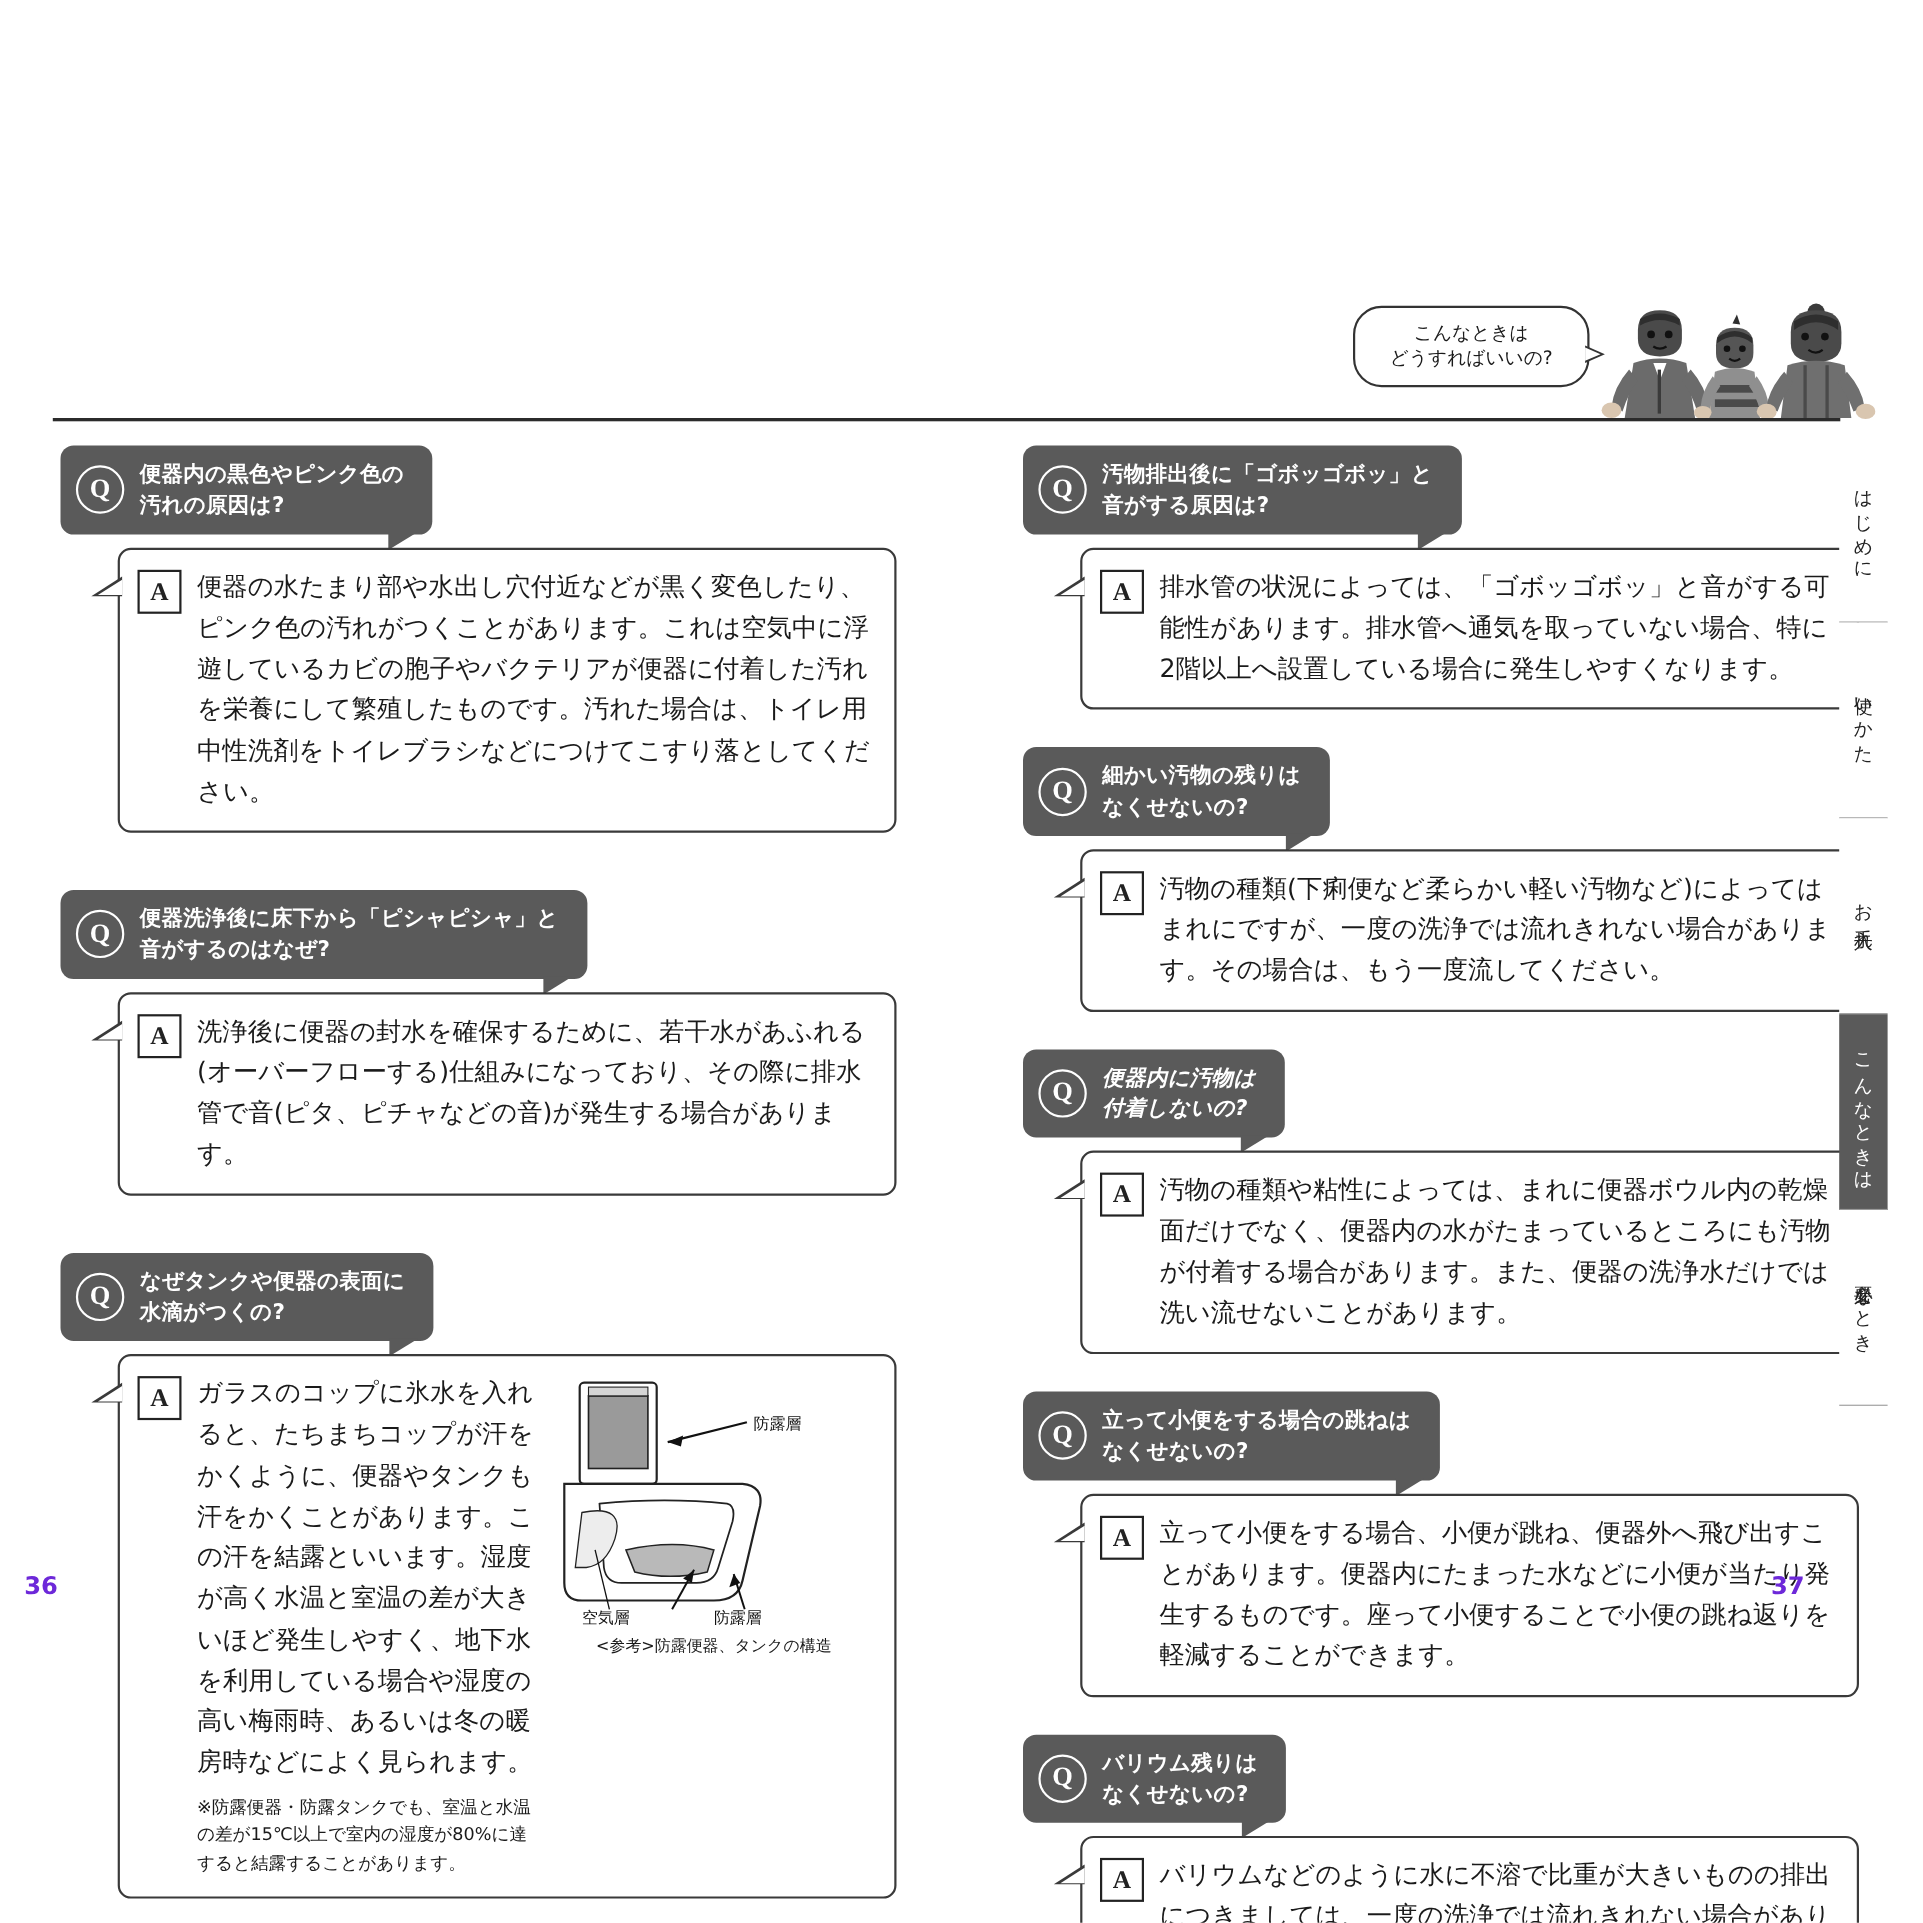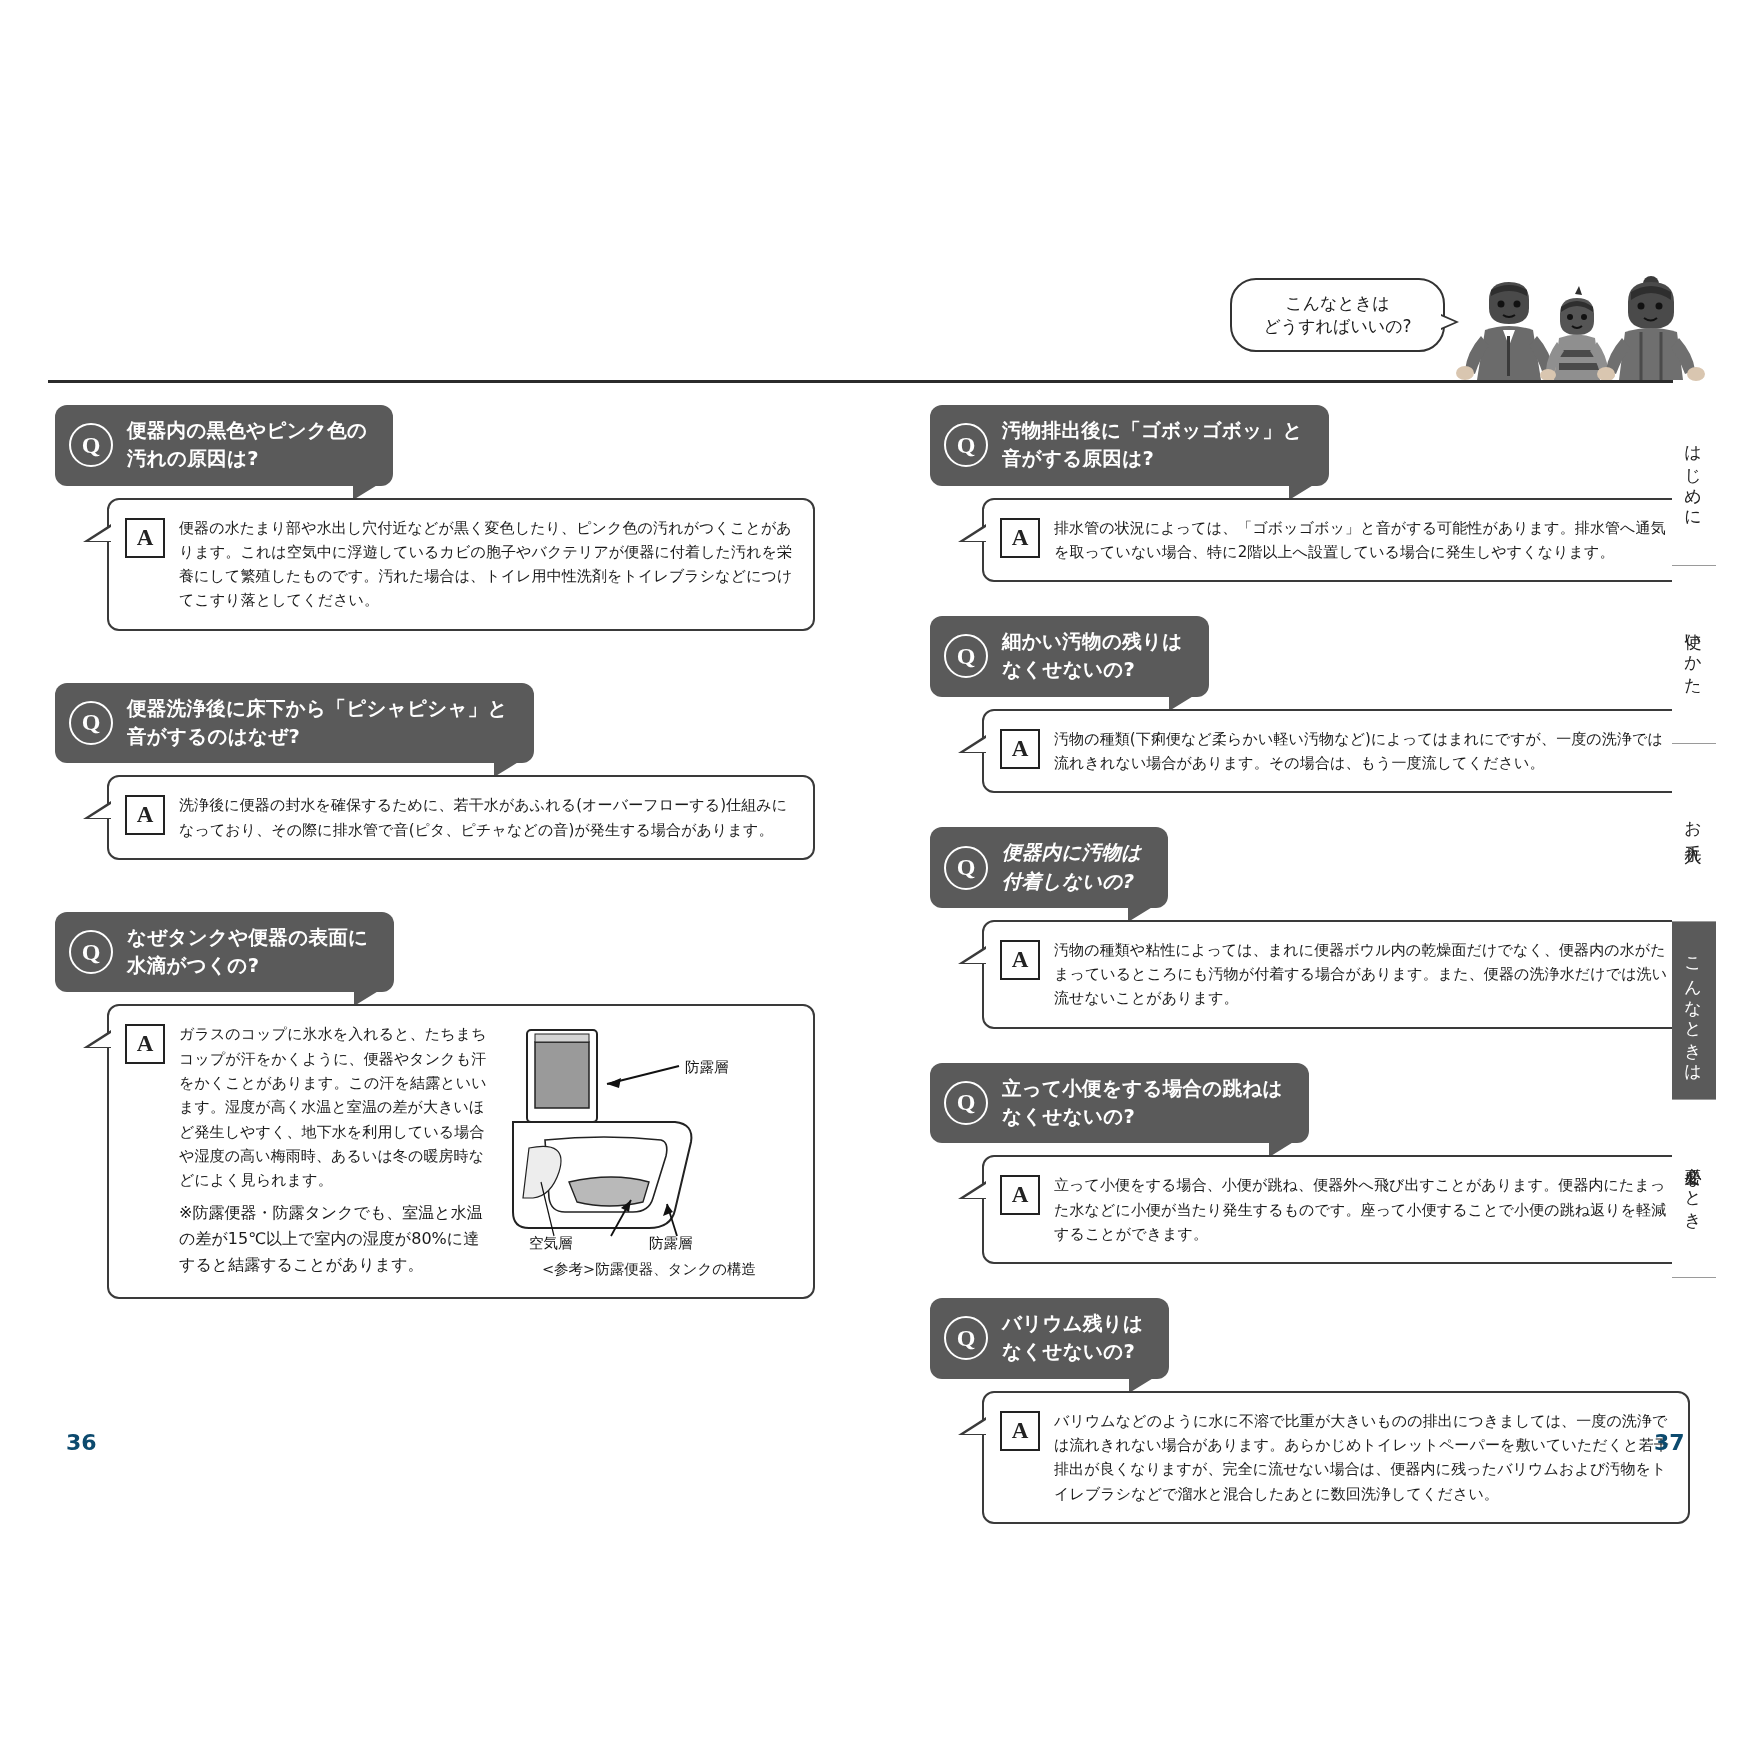--- a/index.html
+++ b/index.html
@@ -171,21 +171,21 @@
     font-weight: bold;
     display: flex;
     align-items: center;
     justify-content: center;
     flex: 0 0 auto;
     margin-right: 14px;
     margin-top: 2px;
     font-family: "Liberation Serif", serif;
   }
   .a-text {
-    font-size: 15px;
+    font-size: 23px;
     line-height: 1.62;
     letter-spacing: 0.1px;
     flex: 1 1 auto;
   }
   .a-note {
     font-size: 16px;
     line-height: 1.6;
     margin-top: 8px;
     display: block;
   }
@@ -222,22 +222,21 @@
   }
   .side-tab.active {
     background: #5a5a5a;
     color: #fff;
   }
   
   .pageno {
     position: absolute;
     font-size: 22px;
     font-weight: bold;
-    color: #0c4a6e;
-    margin-left: 44px;
+    color: #6d28d9;
   }
   .pageno-left { left: 22px; top: 1430px; }
   .pageno-right { left: 1610px; top: 1430px; }
   .fig-label { font-size: 14.5px; }
 </style>
 </head>
 <body>
 
 <div class="page">
 

